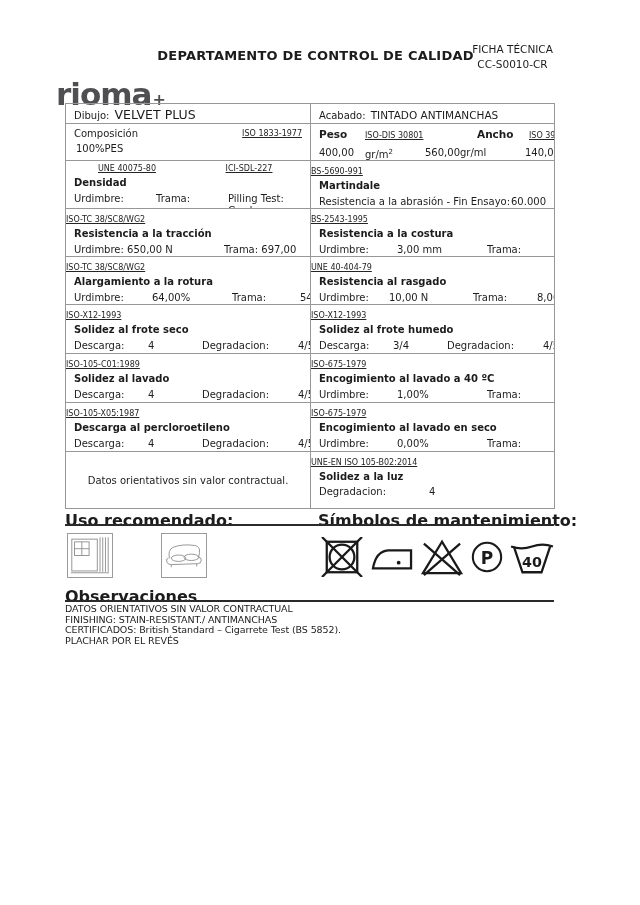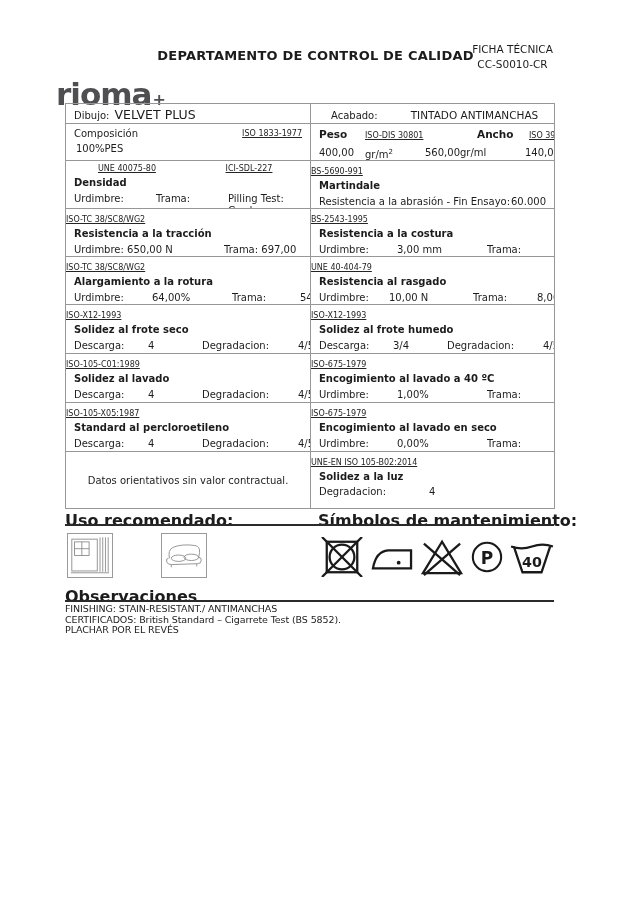--- a/index.html
+++ b/index.html
@@ -9,27 +9,27 @@
   .main-title{position:absolute;left:148px;top:48px;width:335px;text-align:center;
               font-size:13px;font-weight:bold;white-space:nowrap;letter-spacing:.2px;}
   .doc-ref{position:absolute;left:455px;top:42px;width:115px;text-align:center;
            font-size:10.5px;line-height:15px;}
   .logo{position:absolute;left:56px;top:76px;font-size:31px;font-weight:bold;
         color:#4f4f51;letter-spacing:-1px;}
   .logo .plus{font-size:16px;font-weight:bold;margin-left:1px;}
   
   .ttable{position:absolute;left:65px;top:103px;width:488px;border:1px solid #979797;}
   .trow{display:grid;grid-template-columns:245px 1fr;border-top:1px solid #979797;}
-  .trow:first-child{border-top:none;gap:12px;}
+  .trow:first-child{border-top:none;}
   .tcell{position:relative;overflow:hidden;}
   .tcell.left{border-right:1px solid #979797;}
   .h19{height:19px;} .h36{height:36px;} .h47{height:47px;} .h48{height:48px;} .h56{height:56px;}
   .lbl{font-size:10px;}
   .big{font-size:12.5px;}
-  .med{font-size:10.5px;margin-left:28px;}
+  .med{font-size:10.5px;}
   .std{font-size:8px;text-decoration:underline;text-underline-offset:1px;color:#242424;white-space:nowrap;}
   .stdline{text-align:left;margin-top:3px;line-height:10px;}
   .std2line{display:grid;grid-template-columns:1fr 1fr;margin-top:3px;line-height:10px;text-align:center;}
   .ctitle{font-weight:bold;font-size:10px;padding:3px 8px 0 8px;line-height:12px;}
   .vline{font-size:10px;padding:4px 8px 0 8px;line-height:12px;}
   .r1line{line-height:19px;padding-left:8px;white-space:nowrap;}
   .flexsb{display:flex;justify-content:space-between;align-items:flex-start;}
   .g{display:grid;}
   .comp-line1{padding:4px 8px 0 8px;font-size:10px;line-height:12px;gap:44px;}
   .comp-line2{padding:3px 8px 0 10px;font-size:10px;}
@@ -217,21 +217,21 @@
           <span>1,00%</span>
           <span>Trama:</span>
 
         </div>
       </div>
     </div>
 
     <div class="trow h48">
       <div class="tcell left">
         <div class="stdline"><span class="std">ISO-105-X05:1987</span></div>
-        <div class="ctitle">Standard al percloroetileno</div>
+        <div class="ctitle">Descarga al percloroetileno</div>
         <div class="vline g q4c">
           <span>Descarga:</span>
           <span>4</span>
           <span>Degradacion:</span>
           <span class="last">4/5</span>
         </div>
       </div>
       <div class="tcell">
         <div class="stdline"><span class="std">ISO-675-1979</span></div>
         <div class="ctitle">Encogimiento al lavado en seco</div>
@@ -322,18 +322,19 @@
         <path d="M4 10 L13 37 L33 37 L42 10"></path>
         <path d="M1 10 Q12 14 23 10 Q34 6 45 10"></path>
         <text x="23" y="32" text-anchor="middle" stroke="none" fill="#1a1a1a" style="font-family:'DejaVu Sans',sans-serif;font-size:15px;font-weight:bold;">40</text>
       </svg>
     </div>
   </div>
 
   <div class="sec-head" style="left:65px;top:587px;">Observaciones</div>
   <div class="rule" style="top:600px;"></div>
   <div class="obs-text">
+    <div>DATOS ORIENTATIVOS SIN VALOR CONTRACTUAL</div>
     <div>FINISHING: STAIN-RESISTANT./ ANTIMANCHAS</div>
     <div>CERTIFICADOS: British Standard – Cigarrete Test (BS 5852).</div>
     <div>PLACHAR POR EL REVÉS</div>
   </div>
 
 </div>
 
 </body></html>

